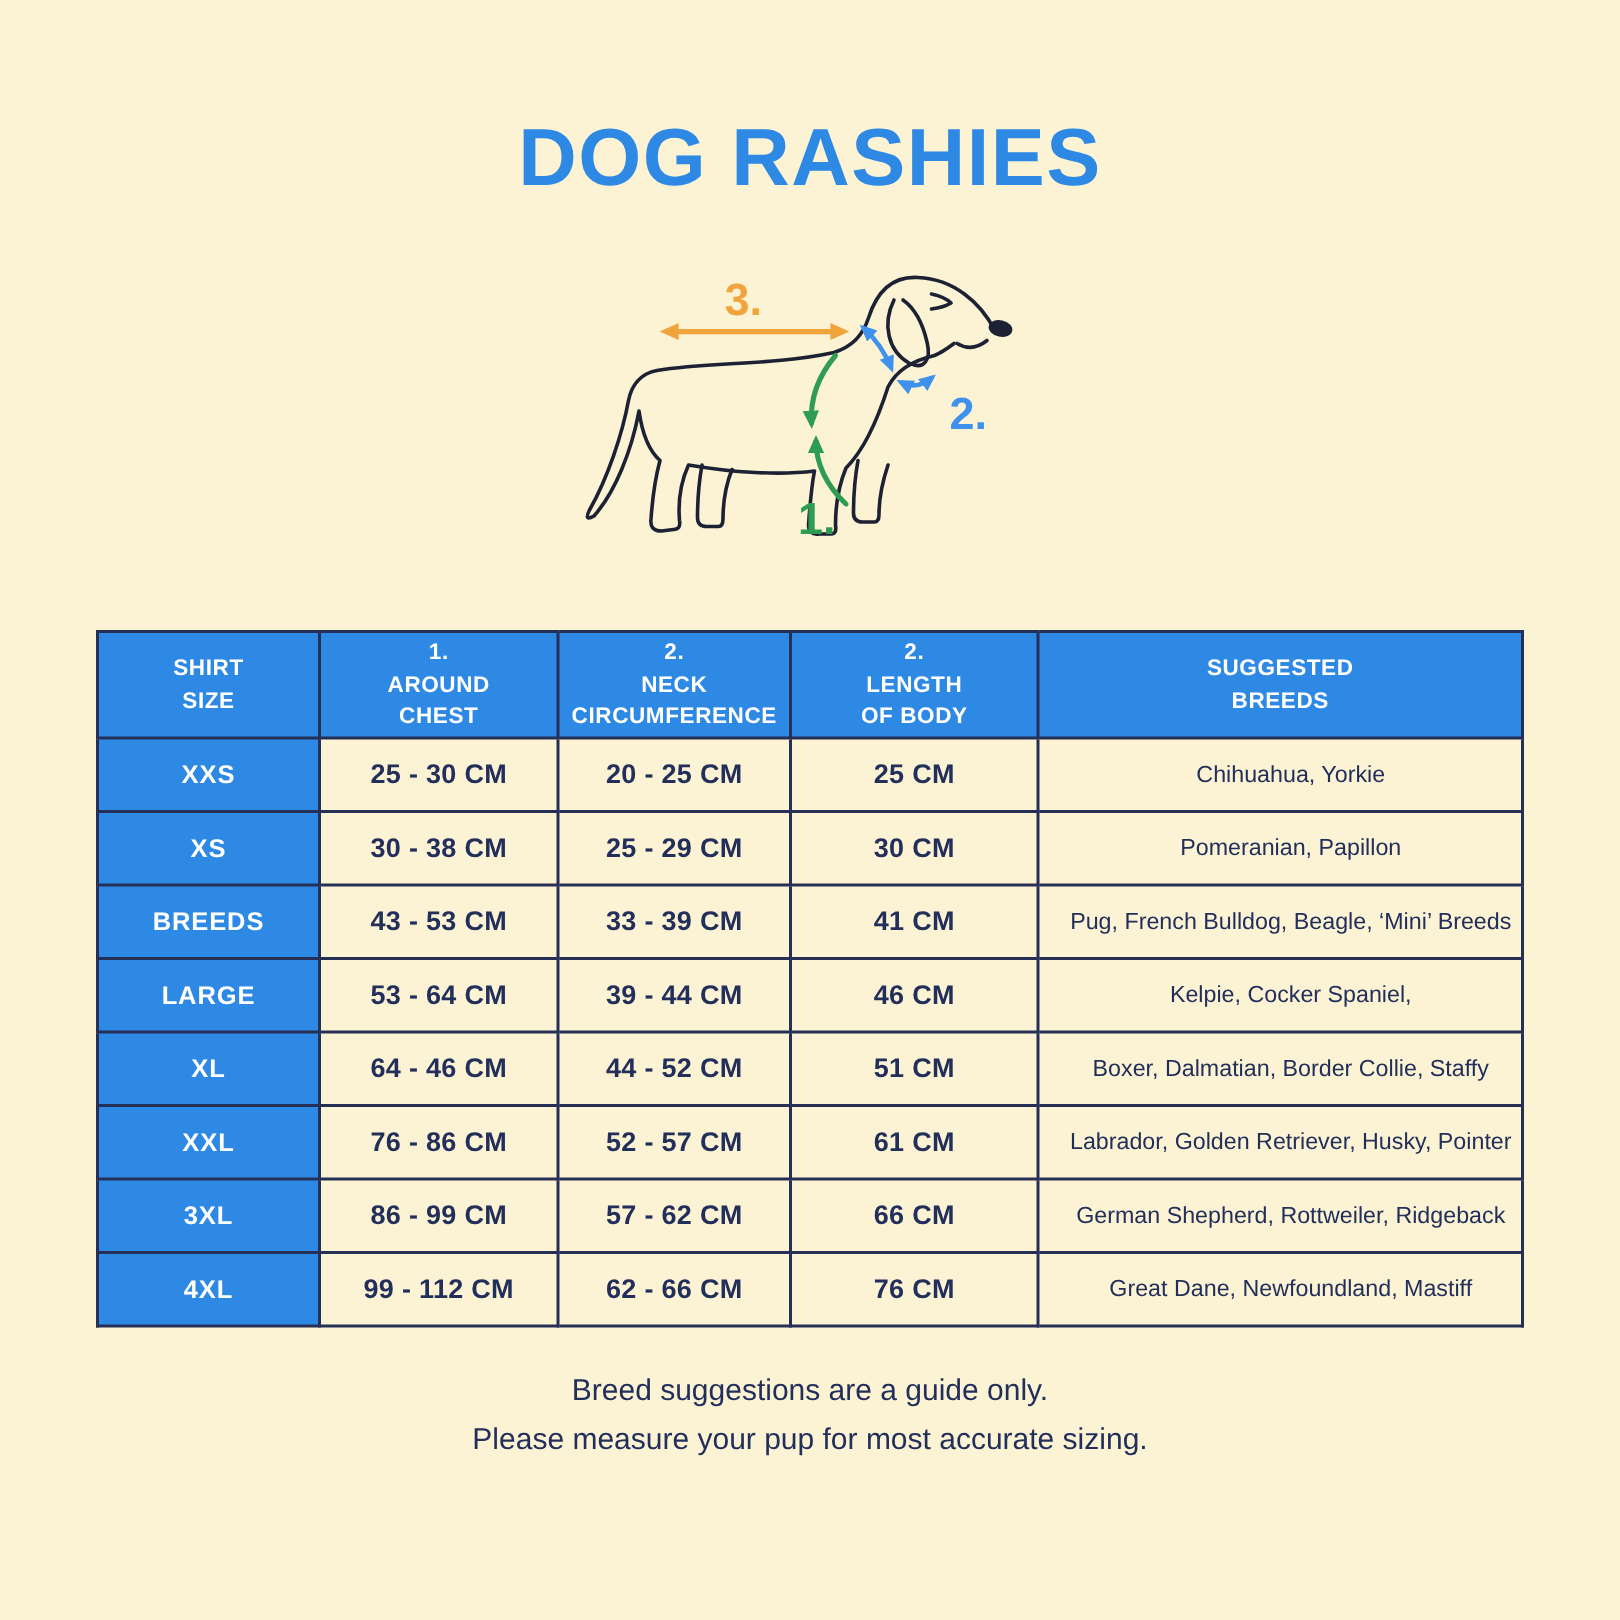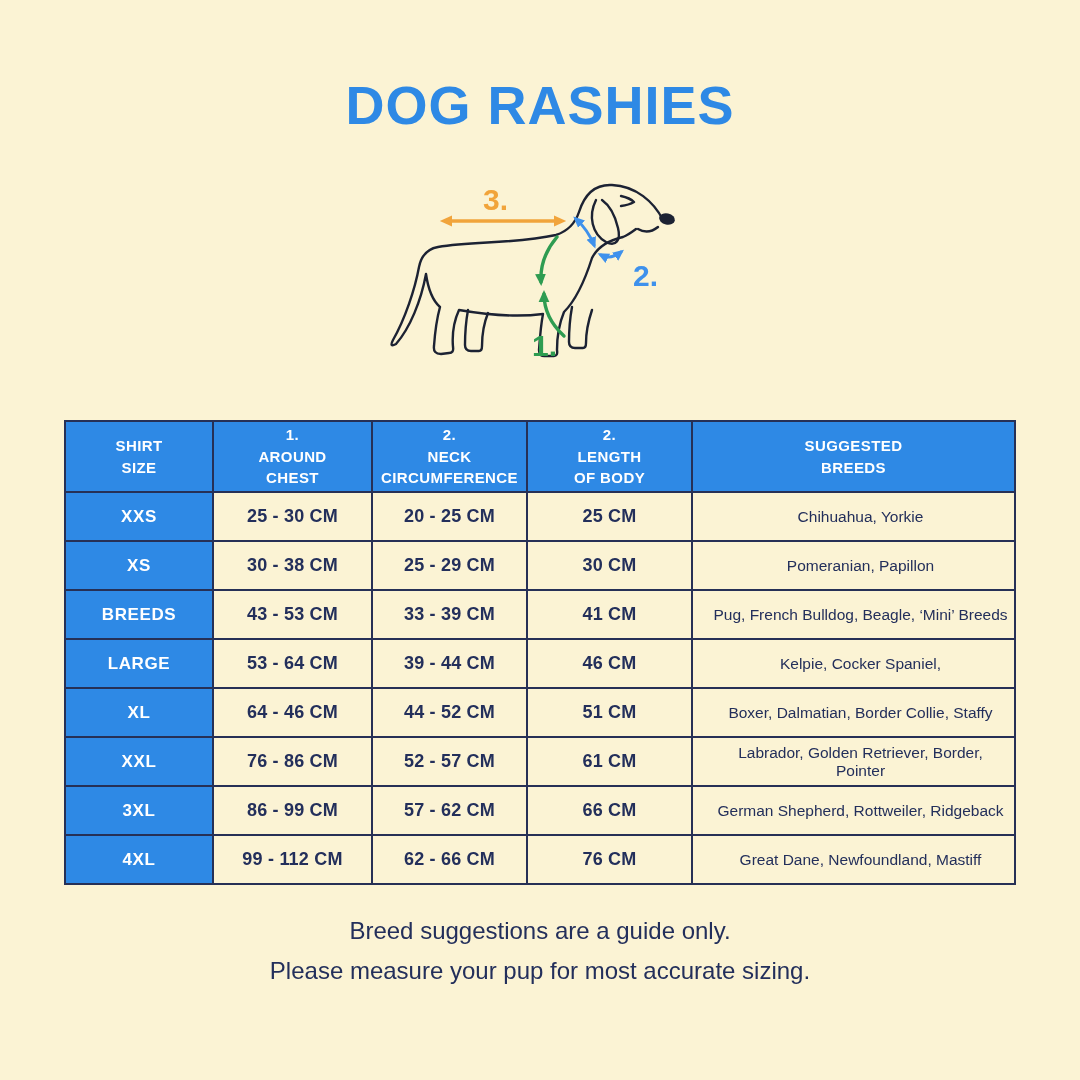--- a/index.html
+++ b/index.html
@@ -28,21 +28,21 @@
     line-height: 1.45; white-space: pre-line; height: 71px; letter-spacing: .4px;
   }
   td.size {
     background: #2E89E5; color: #ffffff; font-weight: bold;
     font-size: 17px; height: 49px; letter-spacing: .6px;
   }
   td.num  { color: #232F5B; font-weight: bold; font-size: 18px; letter-spacing: .2px; }
   td.breeds { color: #232F5B; font-size: 15.5px; padding-left: 20px; }
   .footer {
     margin-top: 26px; text-align: center; color: #232F5B;
-    font-size: 24px; line-height: 1.65;
+    font-size: 20px; line-height: 1.65;
   }
   .svg-label { font-family: "Liberation Sans", sans-serif; font-weight: bold; font-size: 30px; }
 </style>
 </head>
 <body>
 
 <div class="page">
 
   <div class="title">DOG RASHIES</div>
 
@@ -142,21 +142,21 @@
         <td class="num">64 - 46 CM</td>
         <td class="num">44 - 52 CM</td>
         <td class="num">51 CM</td>
         <td class="breeds">Boxer, Dalmatian, Border Collie, Staffy</td>
       </tr>
       <tr>
         <td class="size">XXL</td>
         <td class="num">76 - 86 CM</td>
         <td class="num">52 - 57 CM</td>
         <td class="num">61 CM</td>
-        <td class="breeds">Labrador, Golden Retriever, Border, Pointer</td>
+        <td class="breeds">Labrador, Golden Retriever, Husky, Pointer</td>
       </tr>
       <tr>
         <td class="size">3XL</td>
         <td class="num">86 - 99 CM</td>
         <td class="num">57 - 62 CM</td>
         <td class="num">66 CM</td>
         <td class="breeds">German Shepherd, Rottweiler, Ridgeback</td>
       </tr>
       <tr>
         <td class="size">4XL</td>

